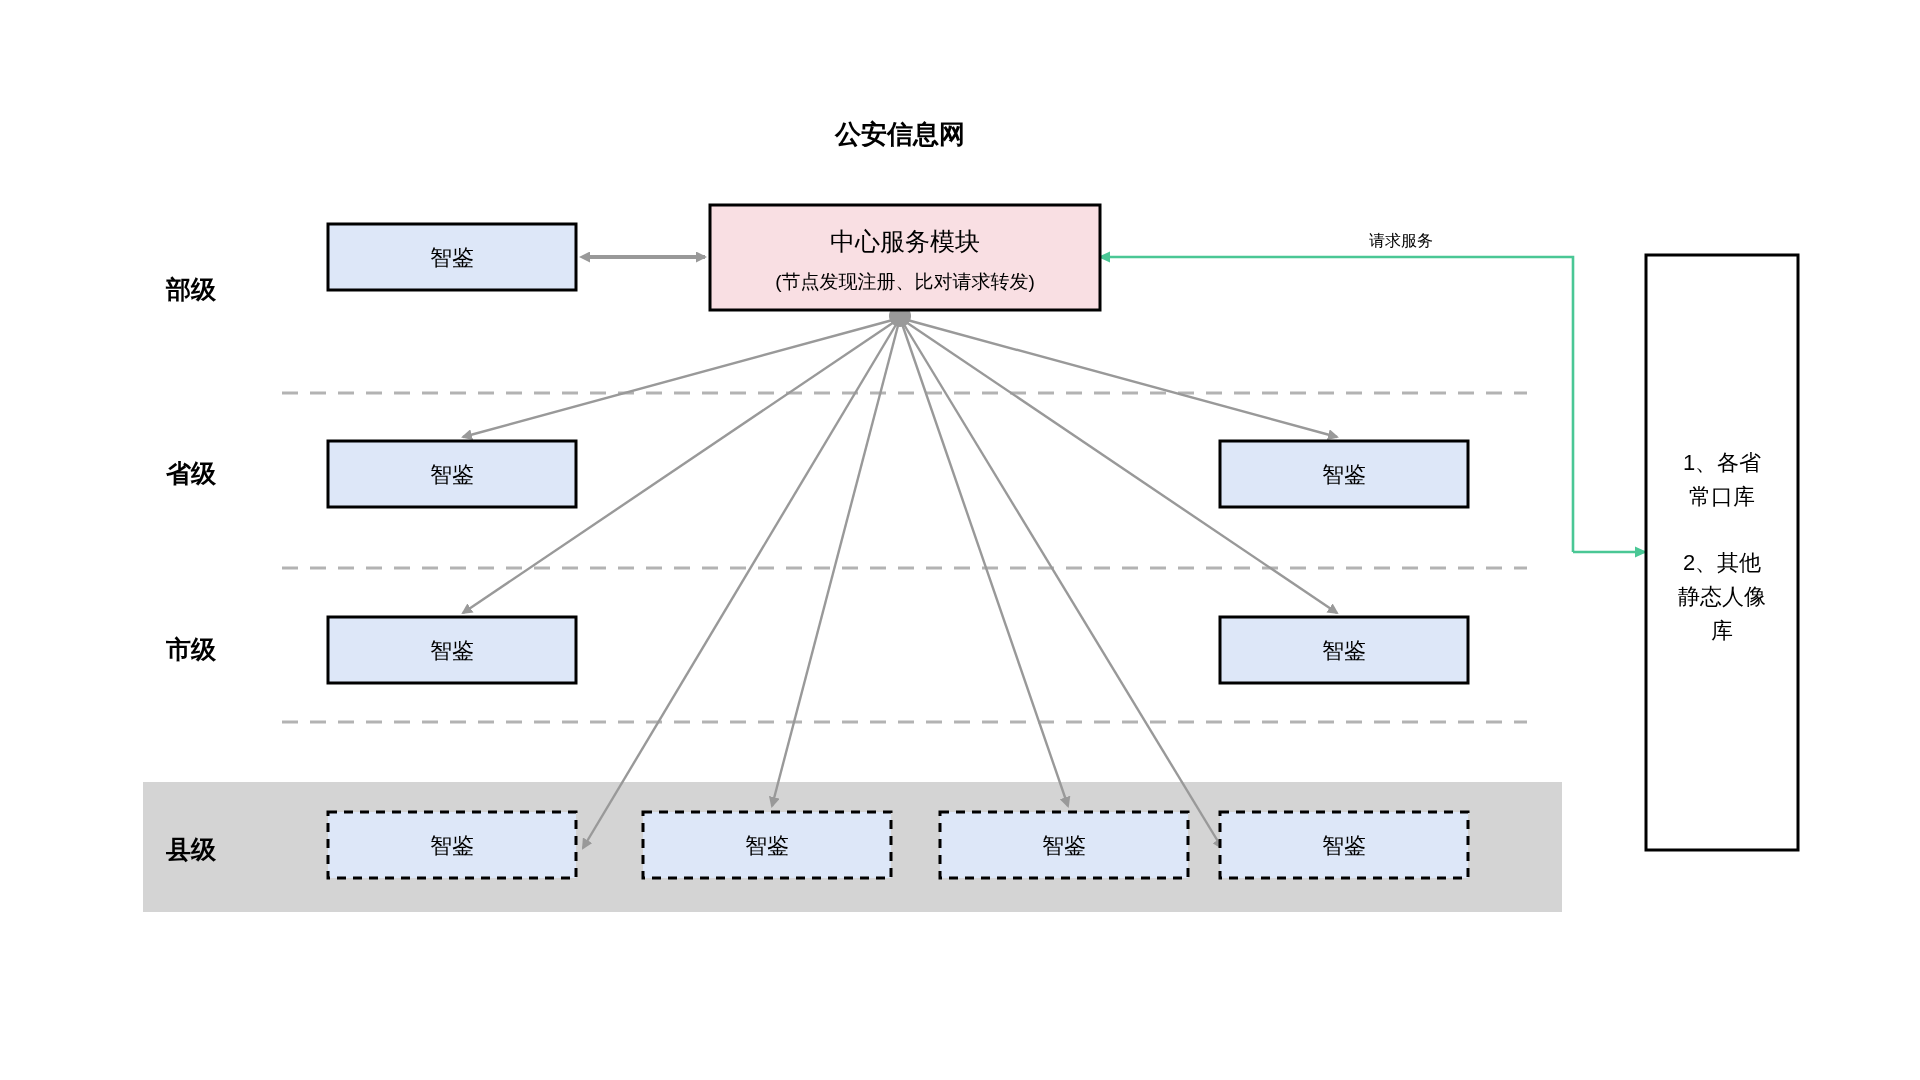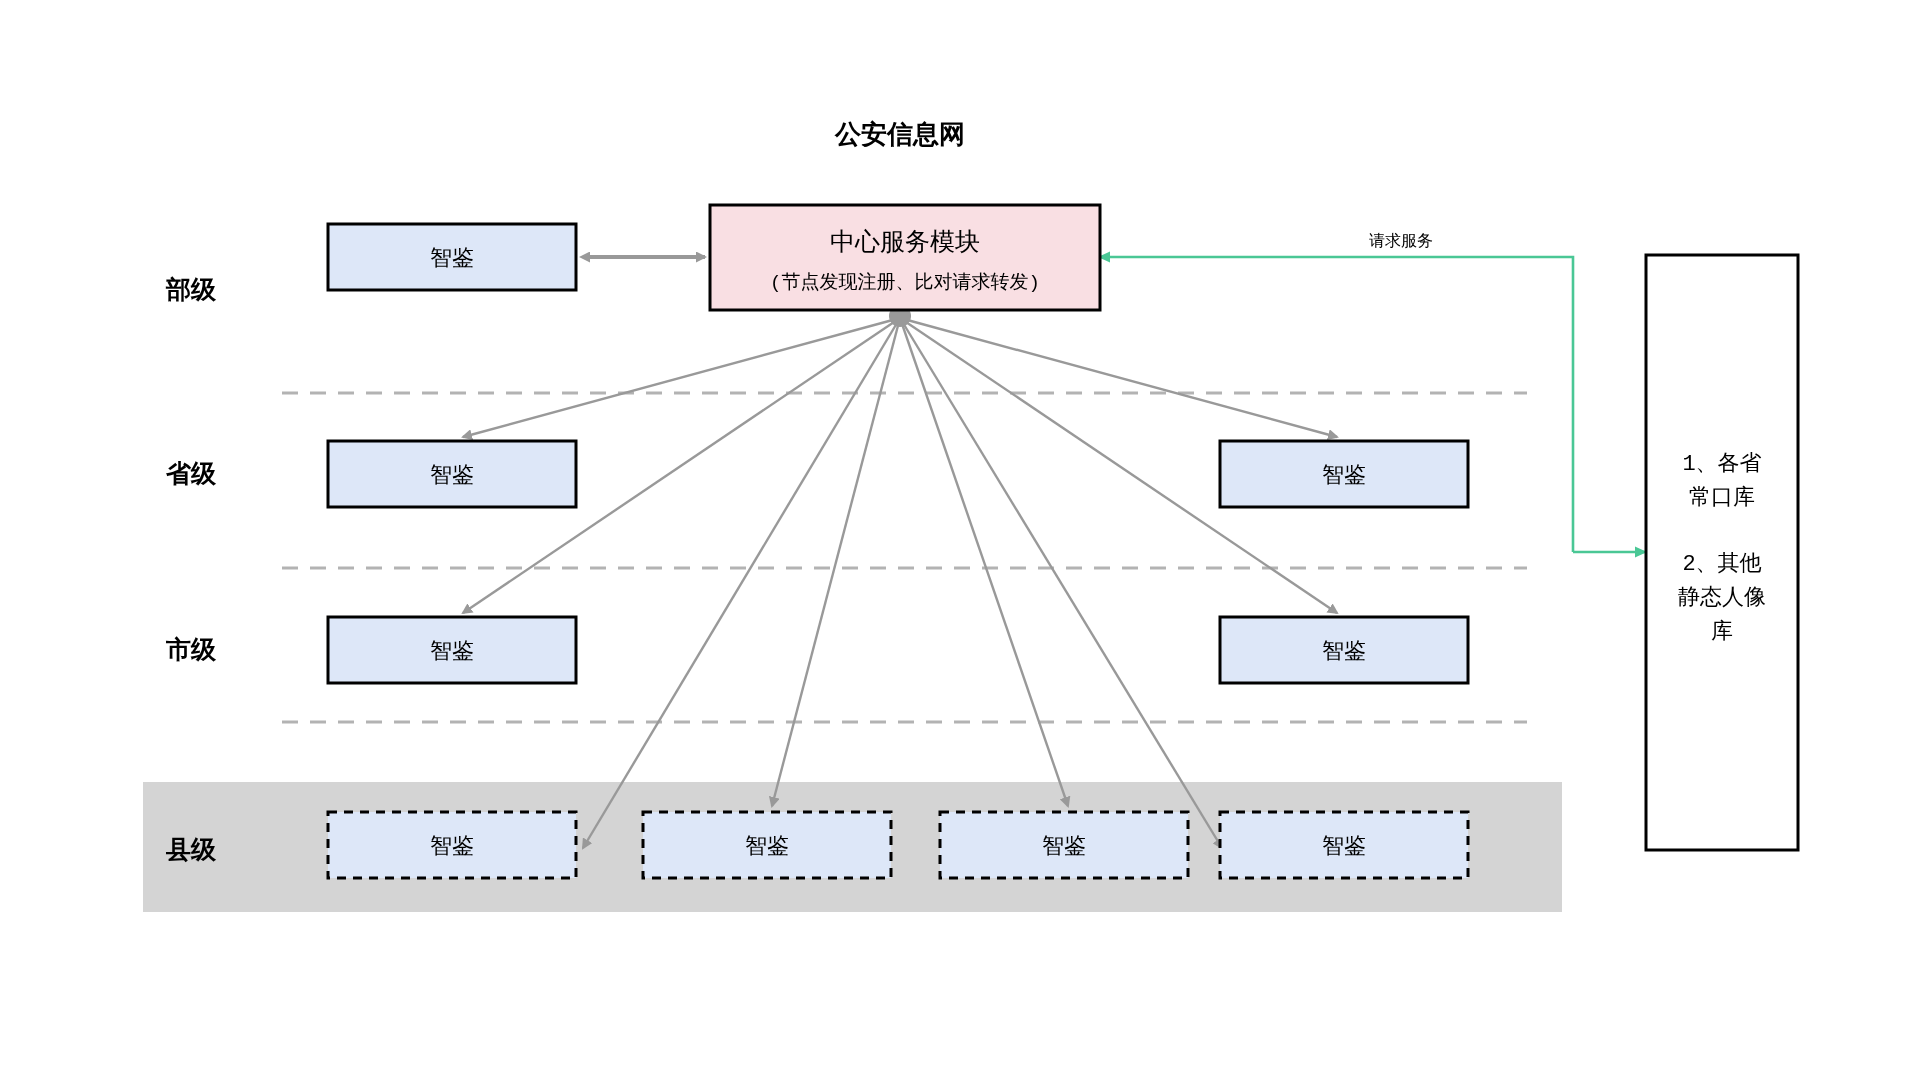--- a/index.html
+++ b/index.html
@@ -1,18 +1,18 @@
 <!DOCTYPE html>
 <html><head>
 <meta charset="utf-8">
 <style>
   html,body{margin:0;padding:0;background:#ffffff;}
   body{width:1920px;height:1080px;overflow:hidden;
        font-family:"Liberation Sans","DejaVu Sans",sans-serif;}
-  #stage{position:relative;width:1920px;height:1080px;font-family:Liberation Mono, monospace;}
+  #stage{position:relative;width:1920px;height:1080px;}
   svg#diagram{position:absolute;left:0;top:0;width:1920px;height:1080px;}
   .ttl{font-weight:bold;font-size:26px;fill:#000;}
   .lvl{font-size:25px;font-weight:bold;fill:#000;}
   .node-txt{font-size:22px;fill:#000;}
   .ctr-main{font-size:25px;fill:#000;}
   .ctr-sub{font-size:19px;fill:#000;}
   .db-txt{font-size:22px;fill:#000;}
   .edge-lbl{font-size:16px;fill:#000;}
   .node-rect{fill:#dde7f8;stroke:#000000;stroke-width:3;}
   .node-rect-dashed{fill:#dde7f8;stroke:#000000;stroke-width:3;stroke-dasharray:9 7;}

